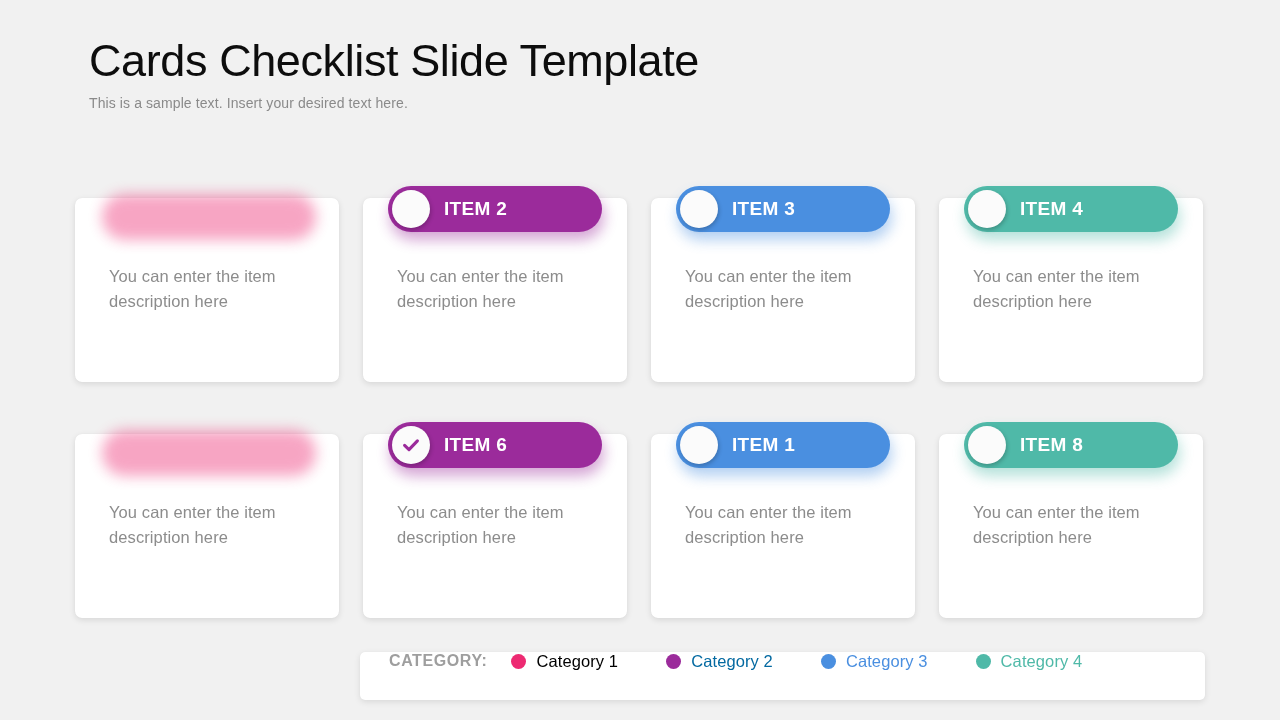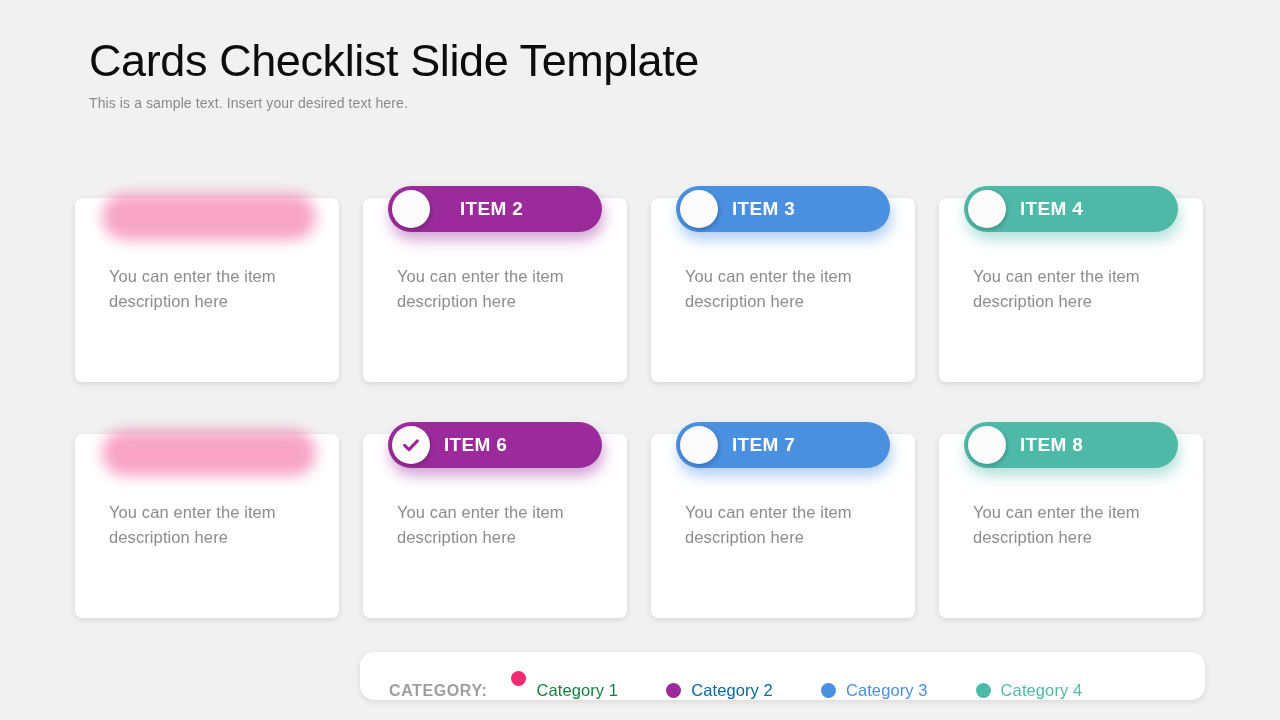--- a/index.html
+++ b/index.html
@@ -135,24 +135,24 @@
   }
 
   
   .legend-bar {
     position: absolute;
     left: 360px;
     top: 652px;
     width: 845px;
     height: 48px;
     background: #ffffff;
-    border-radius: 14px;
+    border-radius: 5px;
     box-shadow: 0 2px 6px rgba(0,0,0,0.10), 0 0 1px rgba(0,0,0,0.06);
     display: flex;
-    align-items: flex-end;
+    align-items: flex-start;
     padding-left: 29px;
   }
 
   .legend-title {
     font-size: 16px;
     font-weight: 700;
     color: #9e9e9e;
     letter-spacing: 0.6px;
     margin-right: 24px;
     white-space: nowrap;
@@ -191,21 +191,21 @@
       <div class="card-body">
         <div class="card-desc">You can enter the item description here</div>
       </div>
       <div class="pill-glow" style="background: rgb(237, 42, 114);"></div>
     </div>
     <div class="card-slot">
       <div class="card-body">
         <div class="card-desc">You can enter the item description here</div>
       </div>
       <div class="pill-glow" style="background: rgb(155, 43, 155);"></div>
-      <div class="card-pill" style="background: rgb(155, 43, 155); gap: 16px;">
+      <div class="card-pill" style="background: rgb(155, 43, 155);">
         <div class="pill-check"></div>
         <div class="pill-label">ITEM 2</div>
       </div>
     </div>
     <div class="card-slot">
       <div class="card-body">
         <div class="card-desc">You can enter the item description here</div>
       </div>
       <div class="pill-glow" style="background: rgb(74, 143, 224);"></div>
       <div class="card-pill" style="background: rgb(74, 143, 224);">
@@ -243,40 +243,40 @@
         <div class="pill-label">ITEM 6</div>
       </div>
     </div>
     <div class="card-slot">
       <div class="card-body">
         <div class="card-desc">You can enter the item description here</div>
       </div>
       <div class="pill-glow" style="background: rgb(74, 143, 224);"></div>
       <div class="card-pill" style="background: rgb(74, 143, 224);">
         <div class="pill-check"></div>
-        <div class="pill-label">ITEM 7</div>
+        <div class="pill-label">ITEM 1</div>
       </div>
     </div>
     <div class="card-slot">
       <div class="card-body">
         <div class="card-desc">You can enter the item description here</div>
       </div>
       <div class="pill-glow" style="background: rgb(79, 185, 168);"></div>
       <div class="card-pill" style="background: rgb(79, 185, 168);">
         <div class="pill-check"></div>
         <div class="pill-label">ITEM 8</div>
       </div>
     </div>
   </div>
 
 <div class="legend-bar">
   <div class="legend-title">CATEGORY:</div>
 <div class="legend-item">
       <span class="legend-dot" style="background: rgb(237, 42, 114);"></span>
-      <span class="legend-label" style="color: #15803d; margin-top: 24px;">Category 1</span>
+      <span class="legend-label" style="color: #000000;">Category 1</span>
     </div>
     <div class="legend-item">
       <span class="legend-dot" style="background: rgb(155, 43, 155);"></span>
       <span class="legend-label" style="color: #0369a1;">Category 2</span>
     </div>
     <div class="legend-item">
       <span class="legend-dot" style="background: rgb(74, 143, 224);"></span>
       <span class="legend-label" style="color: rgb(74, 143, 224);">Category 3</span>
     </div>
     <div class="legend-item">

